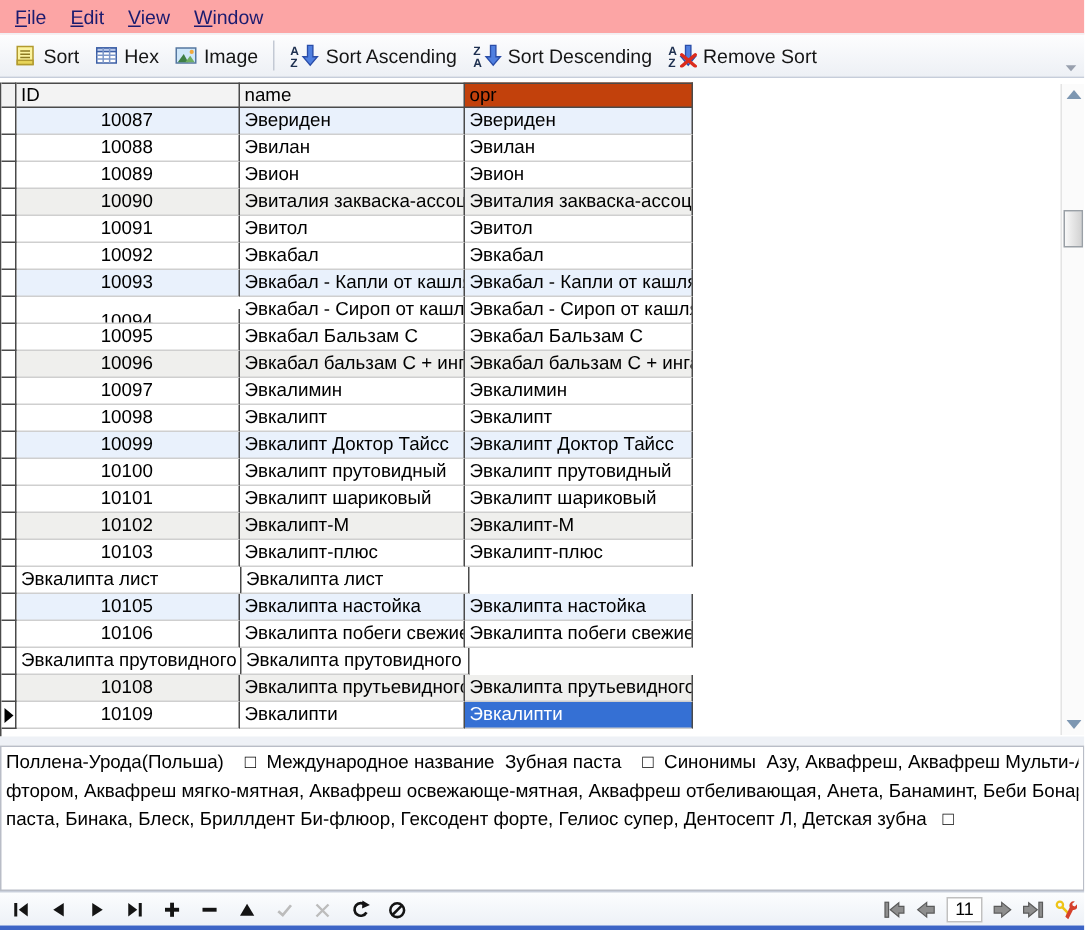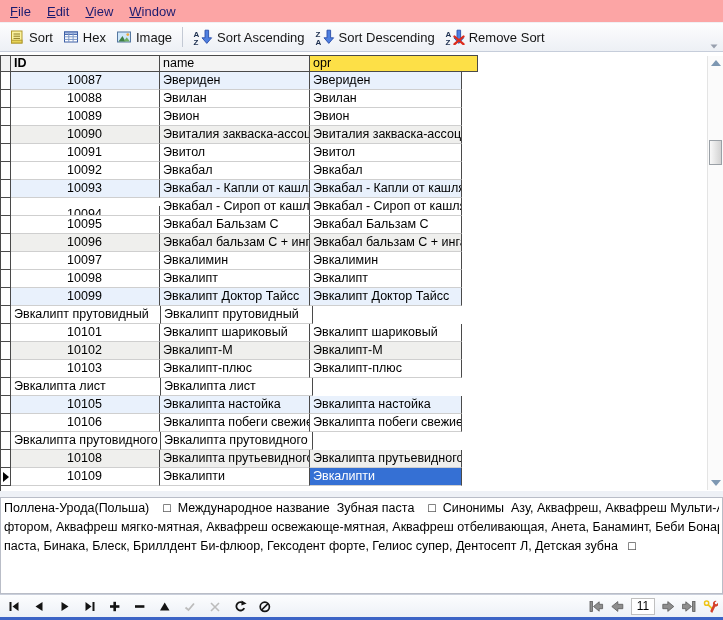--- a/index.html
+++ b/index.html
@@ -149,23 +149,23 @@
             <path d="M9.5 7.5 L18.5 15.2 M18.5 7.5 L9.5 15.2" stroke="#dc2b1c" stroke-width="2.3" stroke-linecap="round"></path>
           </svg>
         </span>
         <span class="tb-label">Remove Sort</span>
       </div>
     </div>
 
   <div id="grid" class="grid">
       <div class="g-row g-head">
         <div class="g-sel"></div>
-        <div class="g-cell g-h" style="width: 149px; font-weight: bold;">ID</div>
+        <div class="g-cell g-h" style="width: 149px;">ID</div>
         <div class="g-cell g-h" style="width: 150px;">name</div>
-        <div class="g-cell g-h" style="width: 168px; background: #fde047;">opr</div>
+        <div class="g-cell g-h" style="width: 152px; background: #c2410c;">opr</div>
       </div>
       <div class="g-row">
         <div class="g-sel"></div>
         <div class="g-cell id-cell" style="width: 149px; background: rgb(233, 241, 252);">10087</div>
         <div class="g-cell" style="width: 150px; background: rgb(233, 241, 252);">Эвериден</div>
         <div class="g-cell" style="width: 152px; background: rgb(233, 241, 252);">Эвериден</div>
       </div>
       <div class="g-row">
         <div class="g-sel"></div>
         <div class="g-cell id-cell" style="width: 149px;">10088</div>
@@ -233,20 +233,21 @@
         <div class="g-cell" style="width: 152px;">Эвкалипт</div>
       </div>
       <div class="g-row">
         <div class="g-sel"></div>
         <div class="g-cell id-cell" style="width: 149px; background: rgb(233, 241, 252);">10099</div>
         <div class="g-cell" style="width: 150px; background: rgb(233, 241, 252);">Эвкалипт Доктор Тайсс</div>
         <div class="g-cell" style="width: 152px; background: rgb(233, 241, 252);">Эвкалипт Доктор Тайсс</div>
       </div>
       <div class="g-row">
         <div class="g-sel"></div>
+        <div class="g-cell id-cell" style="width: 149px;">10100</div>
         <div class="g-cell" style="width: 150px;">Эвкалипт прутовидный</div>
         <div class="g-cell" style="width: 152px;">Эвкалипт прутовидный</div>
       </div>
       <div class="g-row">
         <div class="g-sel"></div>
         <div class="g-cell id-cell" style="width: 149px;">10101</div>
         <div class="g-cell" style="width: 150px;">Эвкалипт шариковый</div>
         <div class="g-cell" style="width: 152px;">Эвкалипт шариковый</div>
       </div>
       <div class="g-row">

